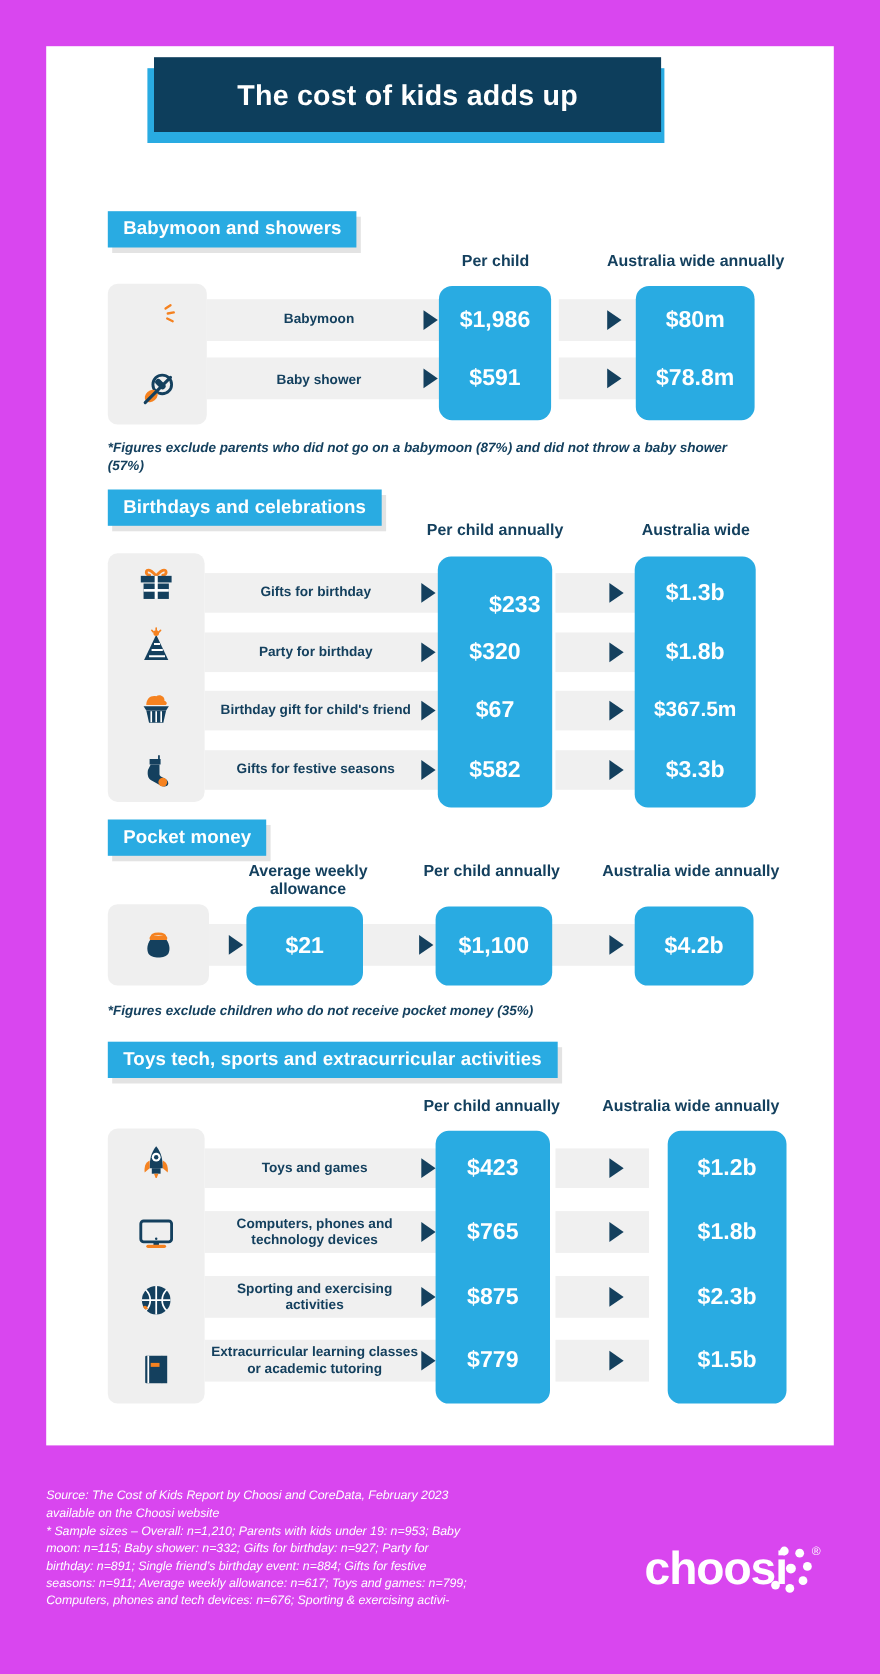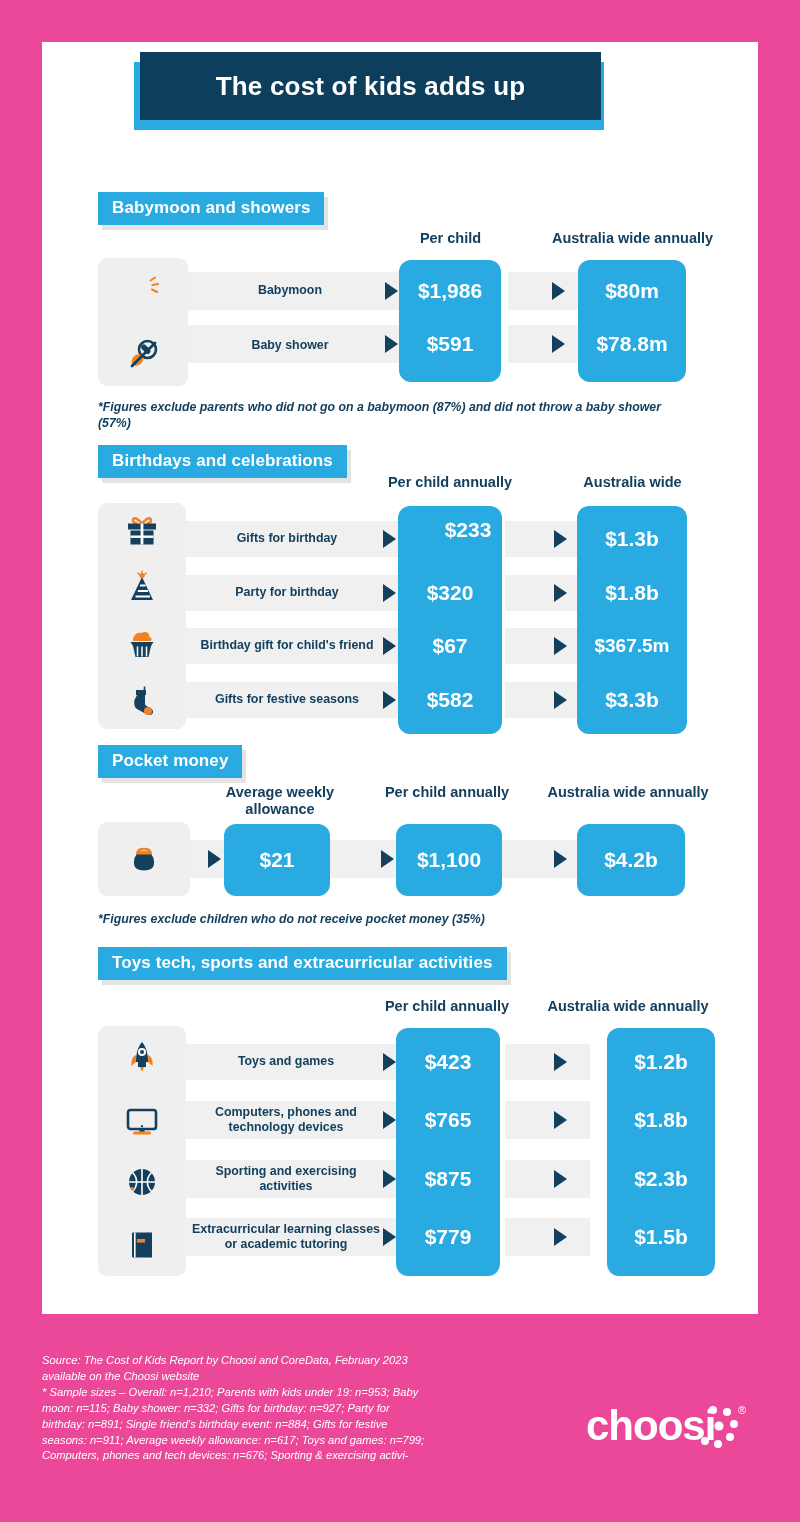--- a/index.html
+++ b/index.html
@@ -2,21 +2,21 @@
 <html><head>
 <meta charset="utf-8">
 <style>
   * { box-sizing: border-box; margin: 0; padding: 0; }
   html, body {
     width: 800px; height: 1522px;
     background: #134A6B;
     font-family: "Liberation Sans", sans-serif;
     overflow: hidden;
   }
-  .page { position: relative; width: 800px; height: 1522px; background: #ec4899; }
+  .page { position: relative; width: 800px; height: 1522px; background: #d946ef; }
 
   
   .card {
     position: absolute; left: 42px; top: 42px;
     width: 716px; height: 1272px;
     background: #ffffff;
   }
 
   
   .title-wrap { position: absolute; left: 134px; top: 52px; width: 470px; height: 78px; }
@@ -235,21 +235,21 @@
     <div class="arrow" style="left:383px;top:530px;"></div>
     <div class="arrow" style="left:383px;top:584px;"></div>
     <div class="arrow" style="left:383px;top:637px;"></div>
     <div class="arrow" style="left:383px;top:691px;"></div>
     <div class="arrow" style="left:554px;top:530px;"></div>
     <div class="arrow" style="left:554px;top:584px;"></div>
     <div class="arrow" style="left:554px;top:637px;"></div>
     <div class="arrow" style="left:554px;top:691px;"></div>
 
     <div class="valcol" style="left:398px;top:506px;width:104px;height:228px;">
-      <div class="valcell" style="top:6px;height:36px;padding-left:36px;">$233</div>
+      <div class="valcell" style="top:26px;height:36px;padding-left:36px;">$233</div>
       <div class="valcell" style="top:69px;height:36px;">$320</div>
       <div class="valcell" style="top:122px;height:36px;">$67</div>
       <div class="valcell" style="top:176px;height:36px;">$582</div>
     </div>
 
     <div class="valcol" style="left:577px;top:506px;width:110px;height:228px;">
       <div class="valcell" style="top:15px;height:36px;">$1.3b</div>
       <div class="valcell" style="top:69px;height:36px;">$1.8b</div>
       <div class="valcell" style="top:122px;height:36px;font-size:19px;">$367.5m</div>
       <div class="valcell" style="top:176px;height:36px;">$3.3b</div>

